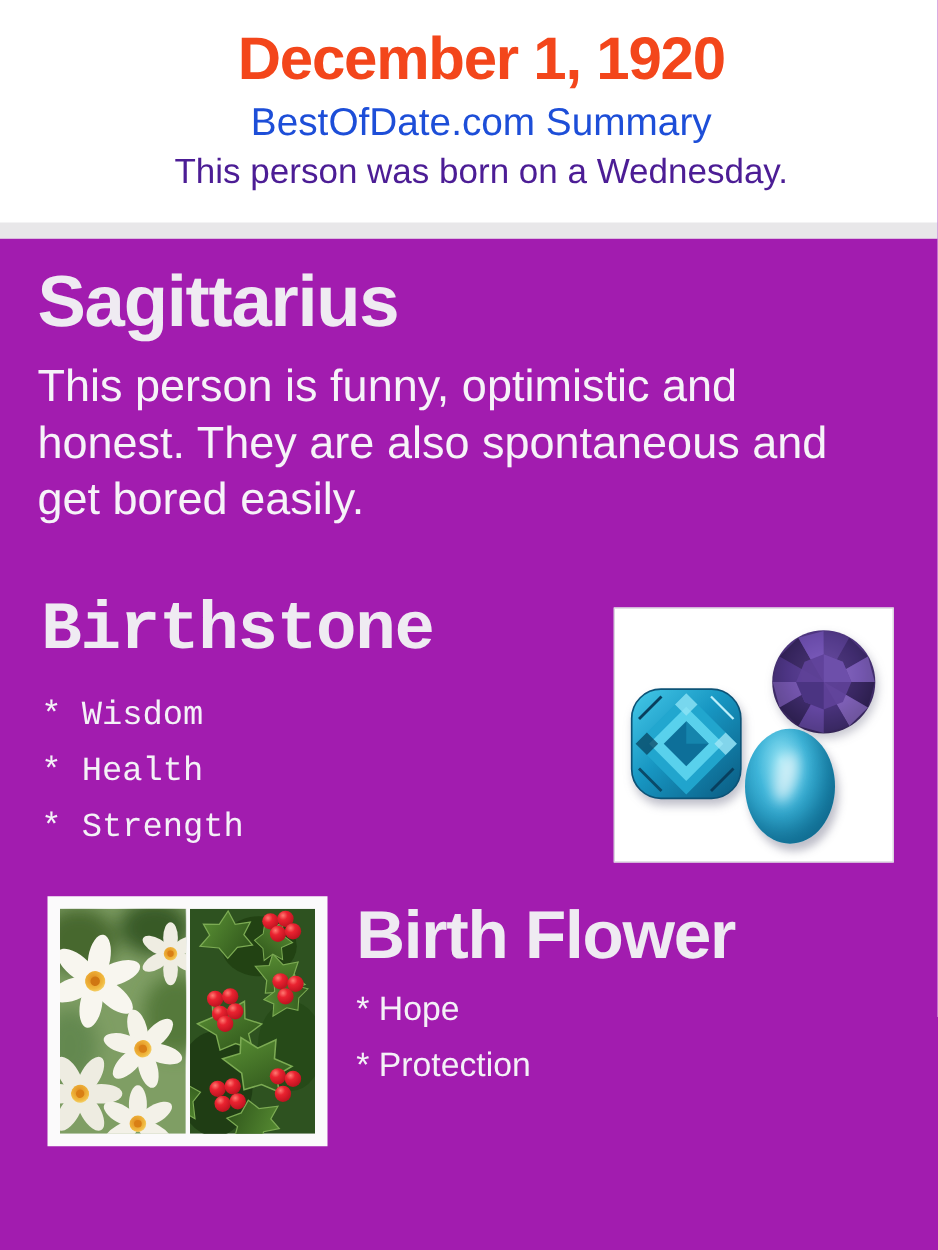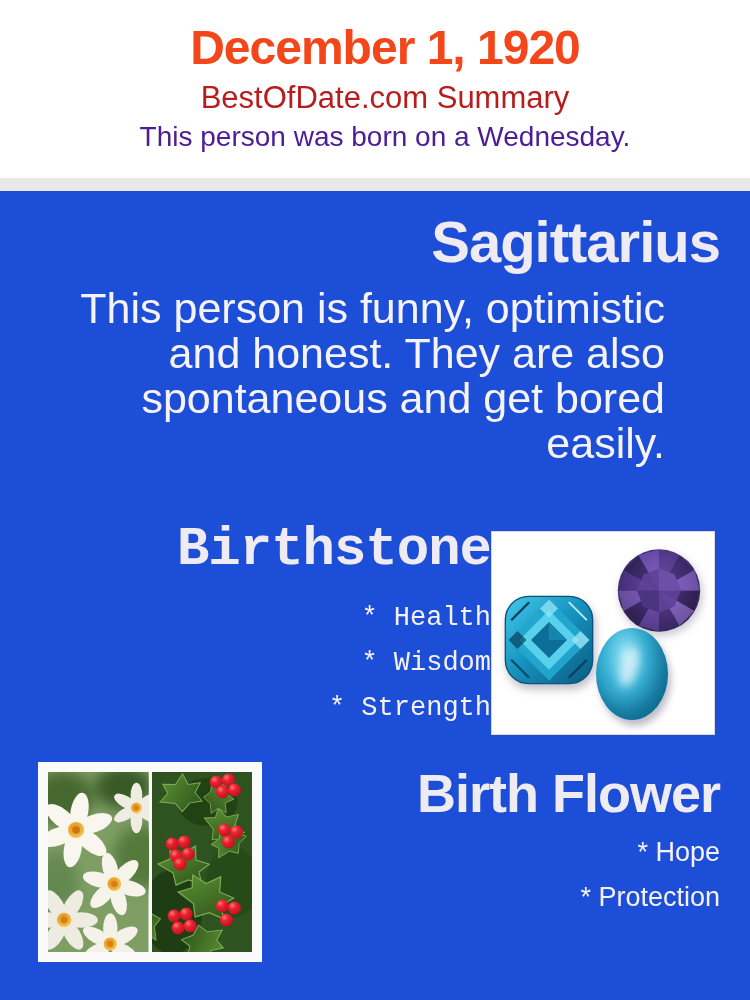--- a/index.html
+++ b/index.html
@@ -22,50 +22,49 @@
   }
   .date-title {
     font-size: 48px;
     font-weight: 700;
     color: #F3461B;
     letter-spacing: -1px;
     line-height: 1.15;
   }
   .site-summary {
     font-size: 31px;
-    color: #b91c1c;
+    color: #1d4ed8;
     margin-top: 6px;
     line-height: 1.1;
   }
   .born-day {
     font-size: 28px;
     color: #4c1d95;
     margin-top: 7px;
     line-height: 1.1;
   }
   .divider-band { height: 13px; background: #E8E7E9; flex: none; }
 
   
   .main {
     flex: 1;
-    background: #1d4ed8;
+    background: #a21caf;
     color: #F4F1F7;
     padding: 18px 30px 0 30px;
-    text-align: right;
   }
   h2 {
     font-size: 54px;
     font-weight: 700;
     color: #EFEBF2;
     line-height: 1.15;
     letter-spacing: -1px;
   }
   .zodiac h2 { font-size: 58px; }
   .zodiac p {
-    font-size: 43px;
+    font-size: 36px;
     line-height: 45px;
     margin-top: 10px;
     max-width: 635px;
     color: #F6F3F8;
   }
 
   .traits {
     list-style: none;
     font-size: 27px;
   }
@@ -140,22 +139,22 @@
 
     <section class="zodiac">
       <h2>Sagittarius</h2>
       <p>This person is funny, optimistic and honest. They are also spontaneous and get bored easily.</p>
     </section>
 
     <section class="birthstone-row">
       <div class="birthstone-left">
         <h2>Birthstone</h2>
         <ul class="traits">
+          <li>* Wisdom</li>
           <li>* Health</li>
-          <li>* Wisdom</li>
           <li>* Strength</li>
         </ul>
       </div>
 
       <div class="gem-card">
 
         <svg class="gem gem-zircon" viewBox="0 0 100 100">
           <defs>
             <linearGradient id="zg" x1="0" y1="0" x2="1" y2="1">
               <stop offset="0" stop-color="#45c9e9"></stop>

